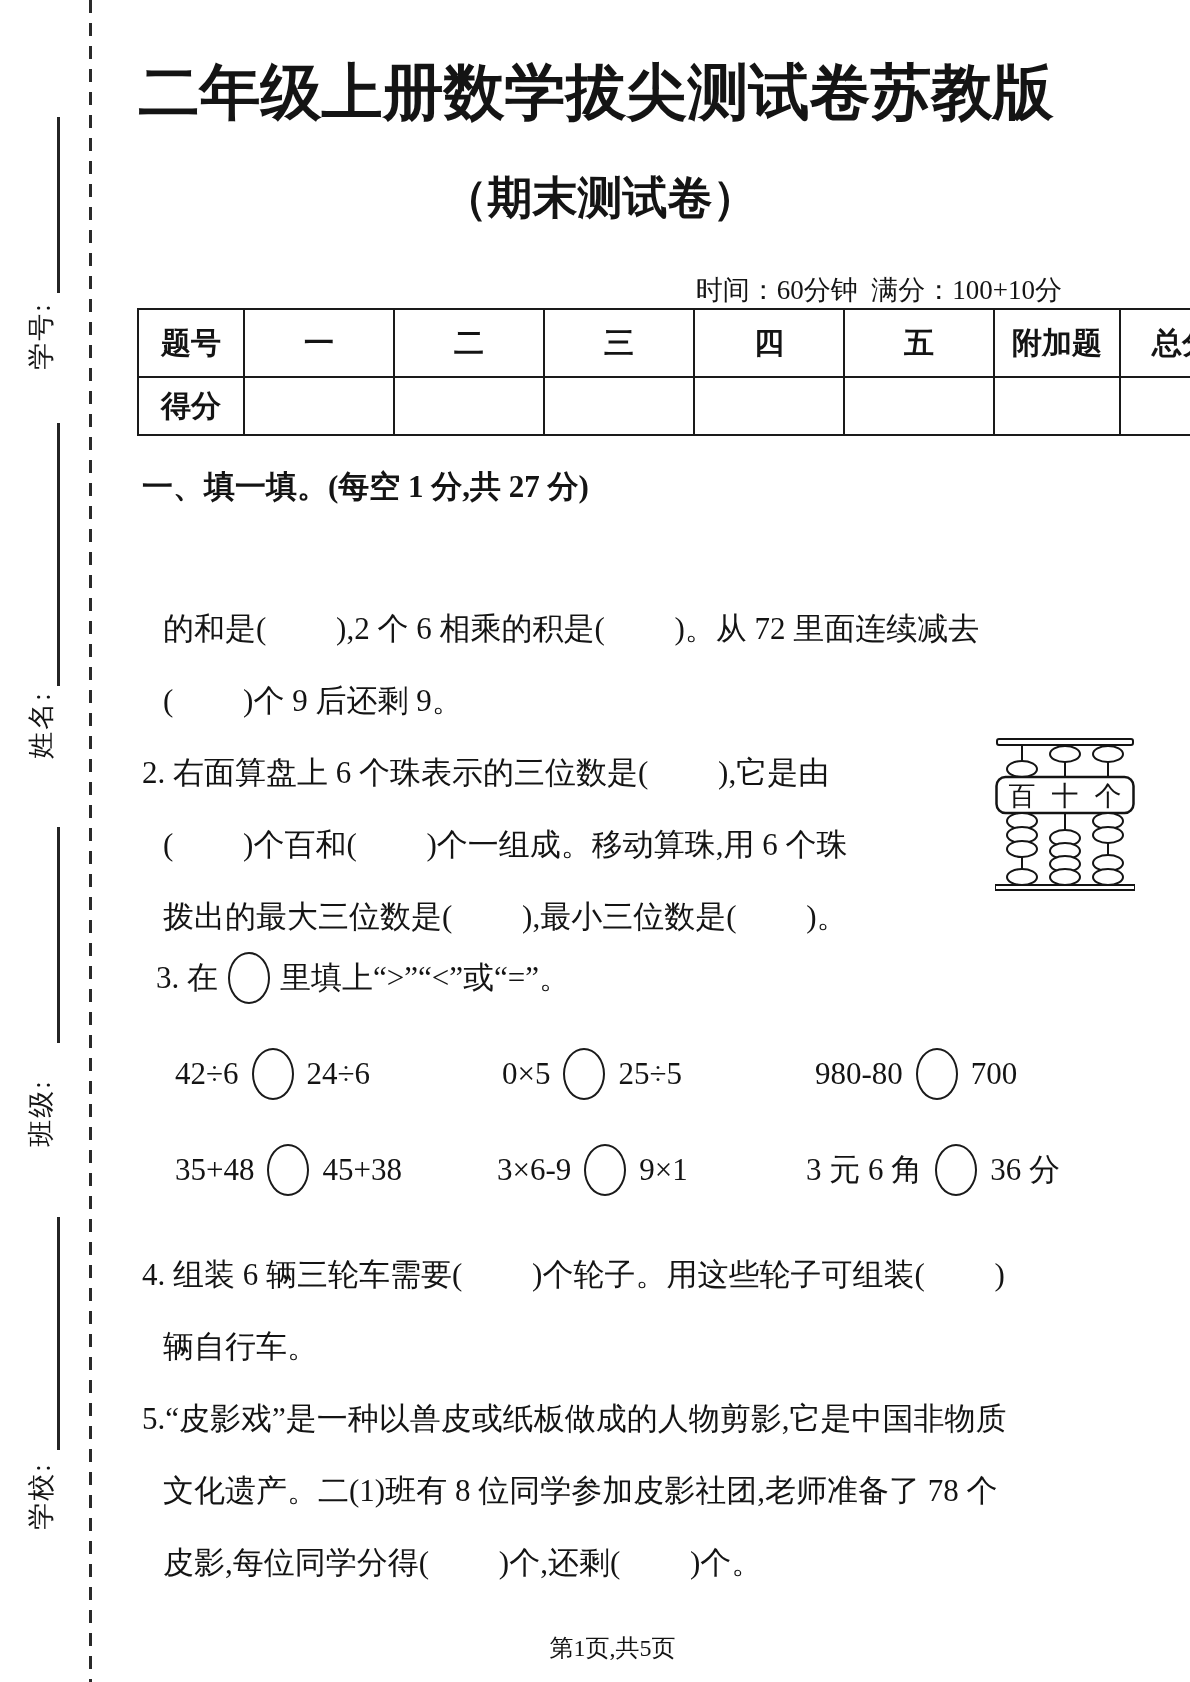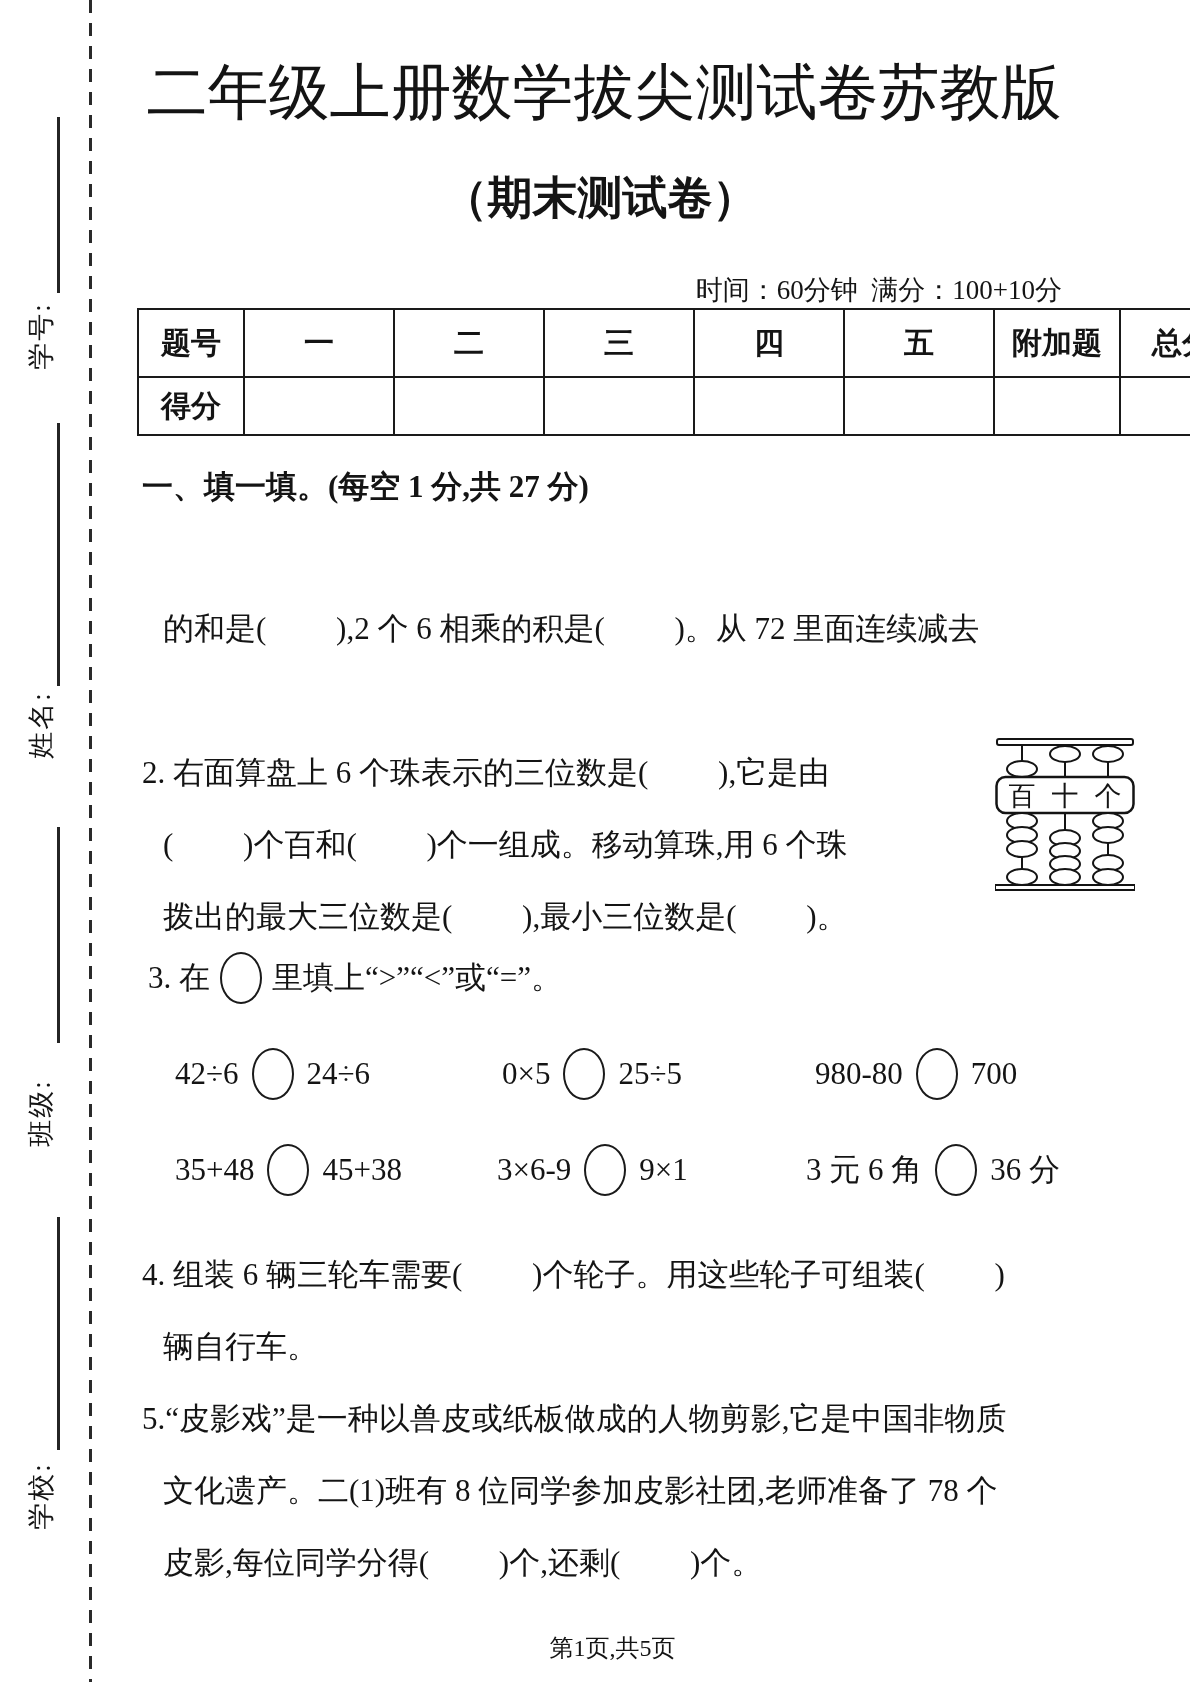--- a/index.html
+++ b/index.html
@@ -14,22 +14,22 @@
     background:repeating-linear-gradient(180deg,#2a2a2a 0 13px,transparent 13px 23px);
   }
   .m-label {
     position:absolute; left:-24px; width:130px; height:30px; line-height:30px;
     text-align:center; font-size:27px; letter-spacing:2px;
     transform:rotate(-90deg);
   }
   .m-line { position:absolute; left:57px; width:3px; background:#242424; }
 
   
-  .title   { position:absolute; left:124px; top:52px;  width:960px; text-align:center;
-             font-size:61px; font-weight:normal; white-space:pre; }
+  .title   { position:absolute; left:116px; top:52px;  width:960px; text-align:center;
+             font-size:61px; font-weight:bold; white-space:pre; }
   .subtitle{ position:absolute; left:120px; top:168px; width:960px; text-align:center;
              font-size:45px; font-weight:bold; white-space:pre; }
   .meta    { position:absolute; left:140px; top:272px; width:922px; text-align:right;
              font-size:27px; white-space:pre; }
 
   
   .score-table { position:absolute; left:137px; top:308px; width:1108px;
                  border-collapse:collapse; table-layout:fixed; }
   .score-table td { border:2.5px solid #1a1a1a; text-align:center;
                     font-size:30px; font-weight:600; padding:0; }
@@ -99,20 +99,21 @@
       <td></td>
       <td></td>
       <td></td>
     </tr>
   </tbody>
     </table>
 
   <div class="line bold" style="left:142px;top:454px;">一、填一填。(每空 1 分,共 27 分)</div>
 
   <div class="line" style="left:163px;top:596px;text-align:center;">的和是(         ),2 个 6 相乘的积是(         )。从 72 里面连续减去</div>
+  <div class="line" style="left:163px;top:668px;">(         )个 9 后还剩 9。</div>
 
   <div class="line" style="left:142px;top:740px;">2. 右面算盘上 6 个珠表示的三位数是(         ),它是由</div>
   <div class="line" style="left:163px;top:812px;">(         )个百和(         )个一组成。移动算珠,用 6 个珠</div>
   <div class="line" style="left:163px;top:884px;">拨出的最大三位数是(         ),最小三位数是(         )。</div>
 
   <svg class="abacus" viewBox="0 0 140 158">
     <rect x="2" y="3" width="136" height="6" rx="2" fill="#fff" stroke="#141414" stroke-width="2"></rect>
     <line x1="27" y1="9" x2="27" y2="150" stroke="#141414" stroke-width="2"></line>
     <line x1="70" y1="9" x2="70" y2="150" stroke="#141414" stroke-width="2"></line>
     <line x1="113" y1="9" x2="113" y2="150" stroke="#141414" stroke-width="2"></line>
@@ -137,21 +138,21 @@
     <ellipse cx="70" cy="141" rx="15" ry="8" fill="#fff" stroke="#141414" stroke-width="2"></ellipse>
 
     <ellipse cx="113" cy="85" rx="15" ry="8" fill="#fff" stroke="#141414" stroke-width="2"></ellipse>
     <ellipse cx="113" cy="99" rx="15" ry="8" fill="#fff" stroke="#141414" stroke-width="2"></ellipse>
     <ellipse cx="113" cy="127" rx="15" ry="8" fill="#fff" stroke="#141414" stroke-width="2"></ellipse>
     <ellipse cx="113" cy="141" rx="15" ry="8" fill="#fff" stroke="#141414" stroke-width="2"></ellipse>
 
     <rect x="0" y="149" width="140" height="5" fill="#fff" stroke="#141414" stroke-width="2"></rect>
   </svg>
 
-  <div class="flexline" style="left:148px;top:952px;align-items:center;">
+  <div class="flexline" style="left:156px;top:952px;align-items:center;">
     <span>3. 在</span>
     <span class="circle"></span>
     <span>里填上“&gt;”“&lt;”或“=”。</span>
   </div>
 
   <div class="comp" style="left:175px;top:1048px;">
     <span>42÷6</span>
     <span class="circle"></span>
     <span>24÷6</span>
   </div>

